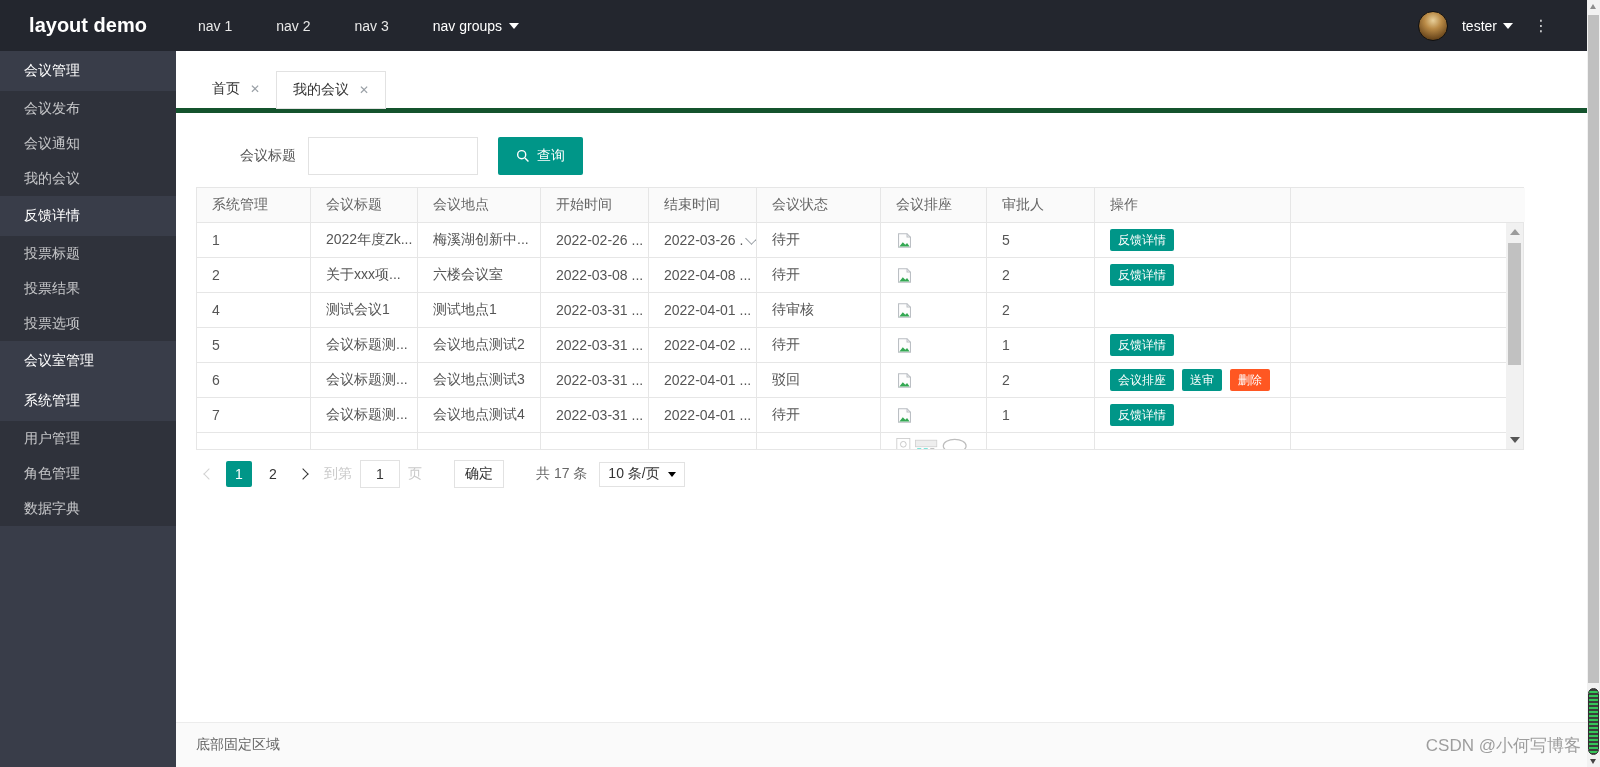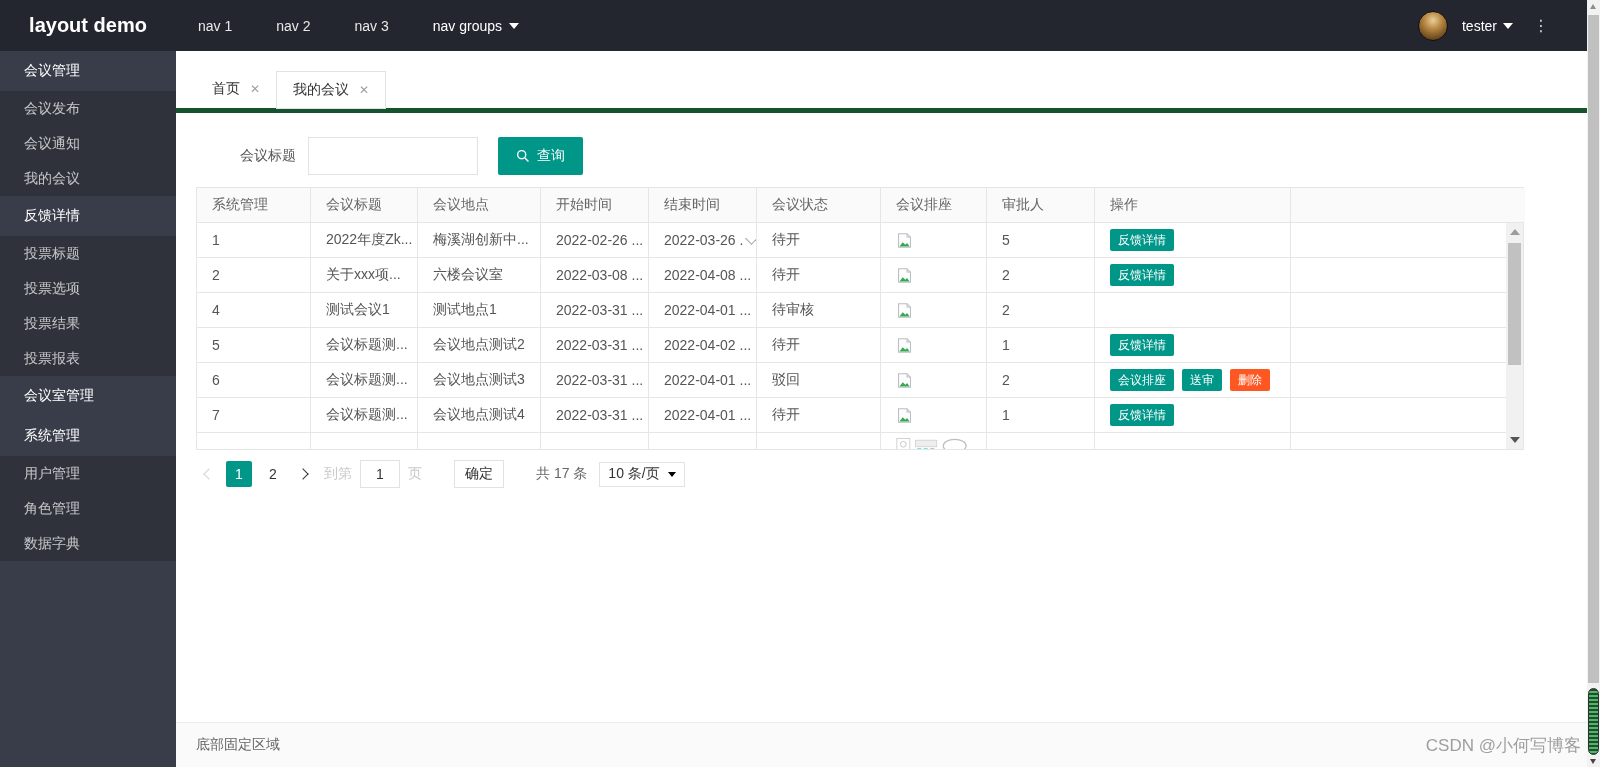--- a/index.html
+++ b/index.html
@@ -94,23 +94,22 @@
 
 <div class="sidebar">
   <div class="logo">layout demo</div>
   <div id="side-menu">
       <div class="side-item parent">会议管理</div>
       <div class="side-item child">会议发布</div>
       <div class="side-item child">会议通知</div>
       <div class="side-item child">我的会议</div>
       <div class="side-item parent">反馈详情</div>
       <div class="side-item child">投票标题</div>
+      <div class="side-item child">投票结果</div>
       <div class="side-item child">投票选项</div>
-      <div class="side-item child">投票结果</div>
-      <div class="side-item child">投票报表</div>
       <div class="side-item parent">会议室管理</div>
       <div class="side-item parent">系统管理</div>
       <div class="side-item child">用户管理</div>
       <div class="side-item child">角色管理</div>
       <div class="side-item child">数据字典</div>
     </div>
 </div>
 
 <div class="topnav">
   <div id="nav-list" style="display:flex;align-items:center;height:51px;">

